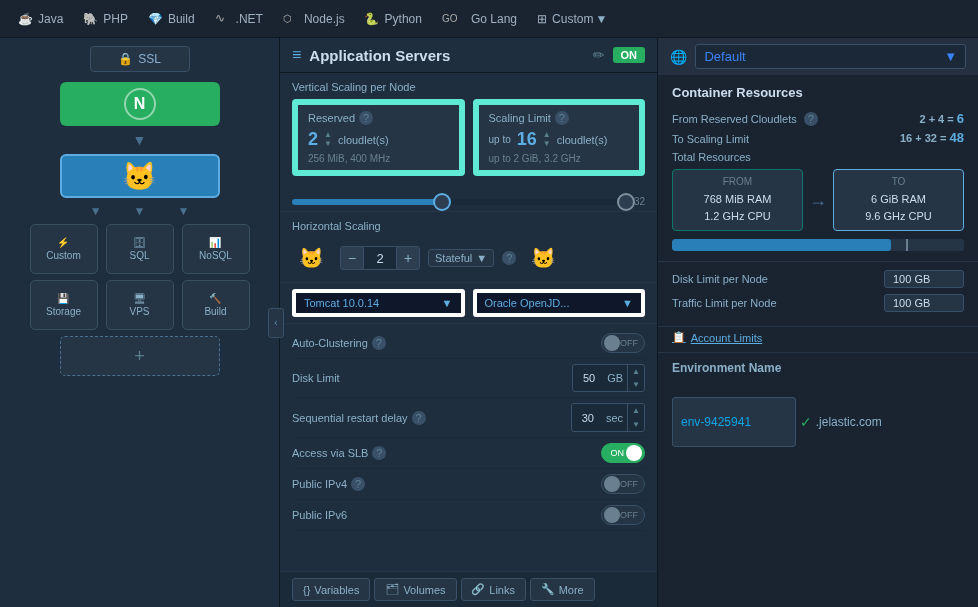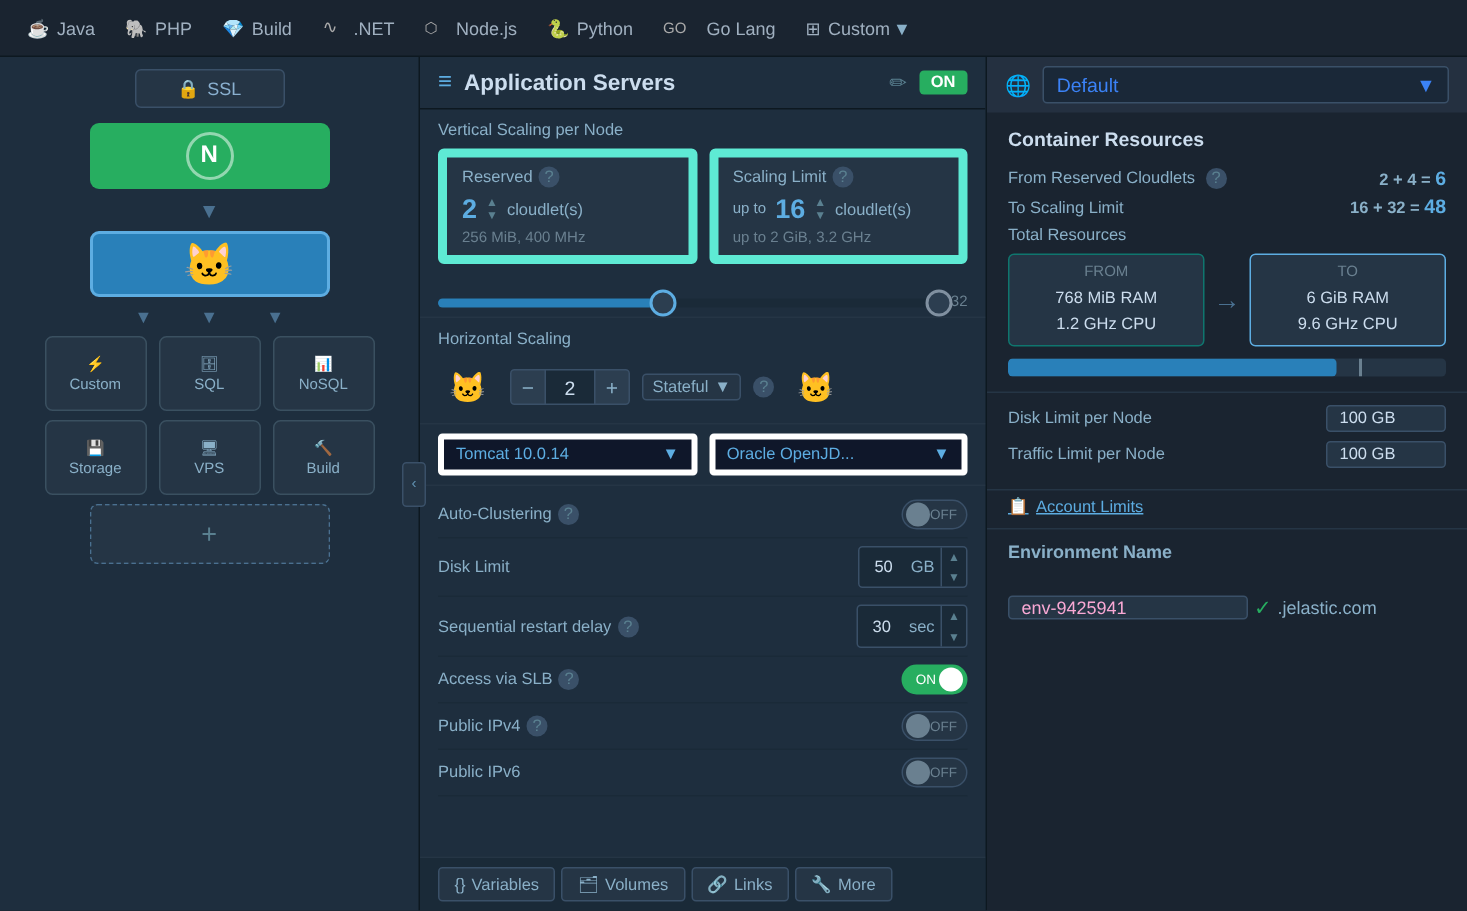--- a/index.html
+++ b/index.html
@@ -683,24 +683,24 @@
     }
     .env-input-row {
       display: flex;
       align-items: center;
       gap: 4px;
     }
     .env-input {
       background: #253545;
       border: 1px solid #3a5068;
       border-radius: 3px;
-      color: #f9a8d4;
-      padding: 0 8px;
+      color: #0ea5e9;
+      padding: 17px 8px;
       font-size: 12px;
-      width: 160px;
+      width: 124px;
     }
     .check-icon {
       color: #27ae60;
       font-size: 14px;
     }
     .domain-label {
       color: #8ab0c8;
       font-size: 12px;
     }
 

